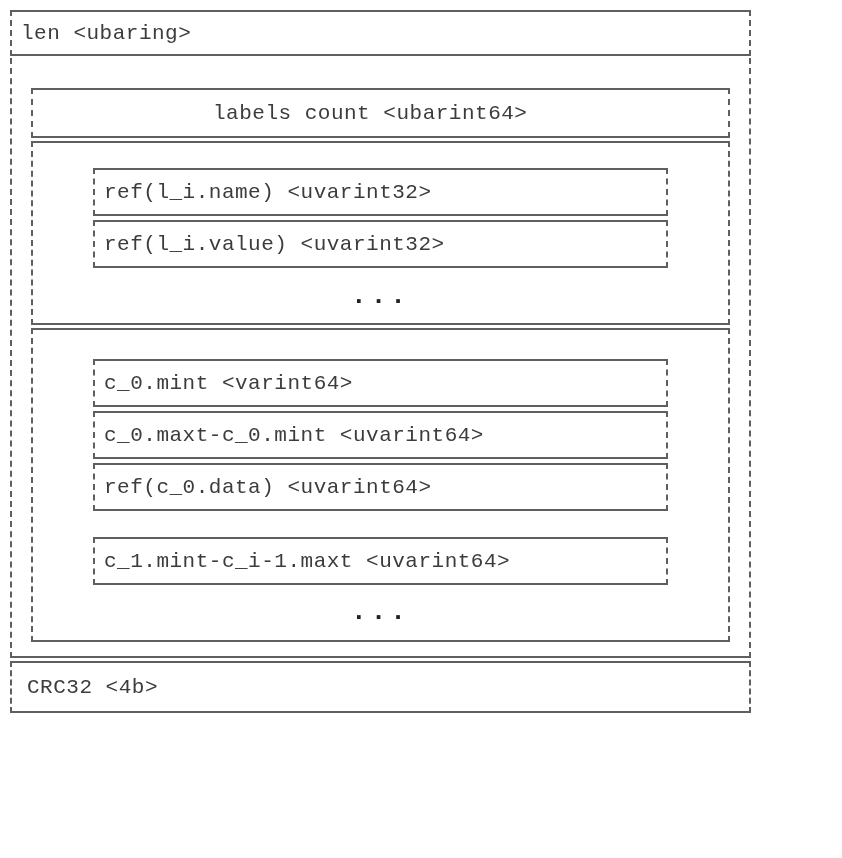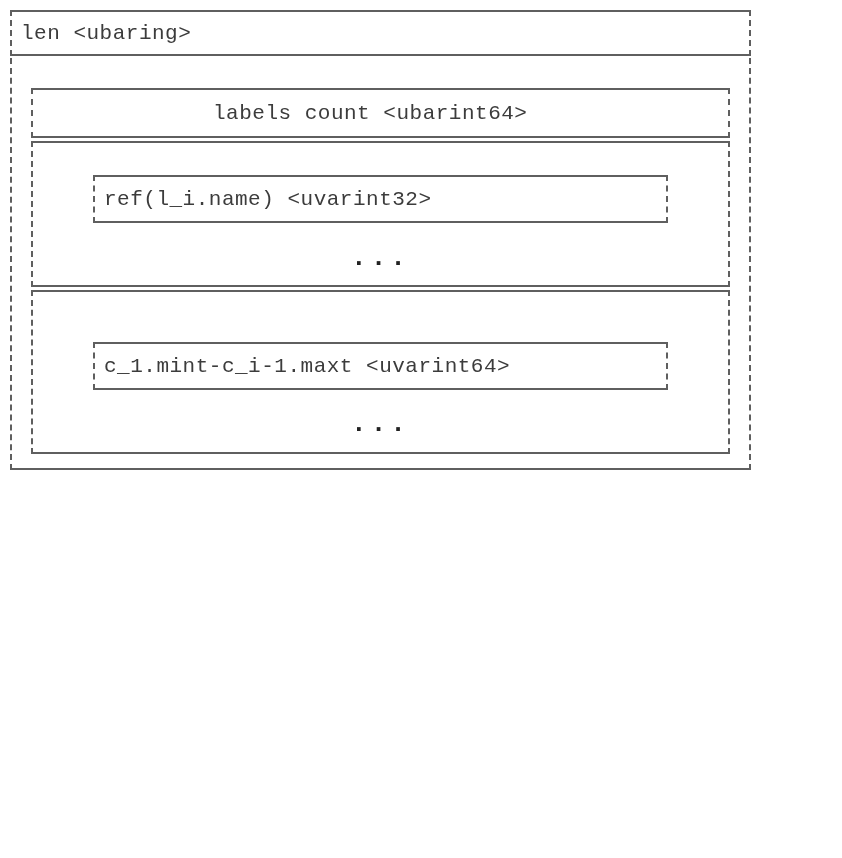--- a/index.html
+++ b/index.html
@@ -50,21 +50,21 @@
     border-top:2px solid var(--bc);
     border-bottom:2px solid var(--bc);
     border-left:2px dashed var(--bc);
     border-right:2px dashed var(--bc);
     padding:20px 0 4px 0;
   }
   .section.chunks{margin-top:3px;padding:24px 0 6px 0;}
   .b-count + .section{}
   .mid > .b-count{margin-top:4px;align-items:center;}
   .mid > .b-count:first-child{margin-top:0;}
-  .stack{width:575px;margin:12px auto;}
+  .stack{width:575px;margin:5px auto;}
   .stack .box + .box{margin-top:4px;}
   .stack.second{margin-top:26px;text-align:center;}
   .dots{
     height:46px;
     display:flex;
     align-items:center;
     justify-content:center;
     font-weight:700;
     font-size:26px;
     letter-spacing:4px;
@@ -85,30 +85,47 @@
 
     <div class="box b-count">
       <span>labels count &lt;ubarint64&gt;</span>
     </div>
 
     <div class="section">
       <div class="stack">
         <div class="box">
           <span>ref(l_i.name) &lt;uvarint32&gt;</span>
         </div>
+        <div class="box">
+          <span>ref(l_i.value) &lt;uvarint32&gt;</span>
+        </div>
       </div>
       <div class="dots">...</div>
     </div>
 
 
     <div class="section chunks">
+      <div class="stack">
+        <div class="box">
+          <span>c_0.mint &lt;varint64&gt;</span>
+        </div>
+        <div class="box">
+          <span>c_0.maxt-c_0.mint &lt;uvarint64&gt;</span>
+        </div>
+        <div class="box">
+          <span>ref(c_0.data) &lt;uvarint64&gt;</span>
+        </div>
+      </div>
       <div class="stack second">
         <div class="box">
           <span>c_1.mint-c_i-1.maxt &lt;uvarint64&gt;</span>
         </div>
       </div>
       <div class="dots small">...</div>
     </div>
 
   </div>
 
+  <div class="box b-crc">
+    <span>CRC32 &lt;4b&gt;</span>
+  </div>
 
 </div>
 
 </body></html>

